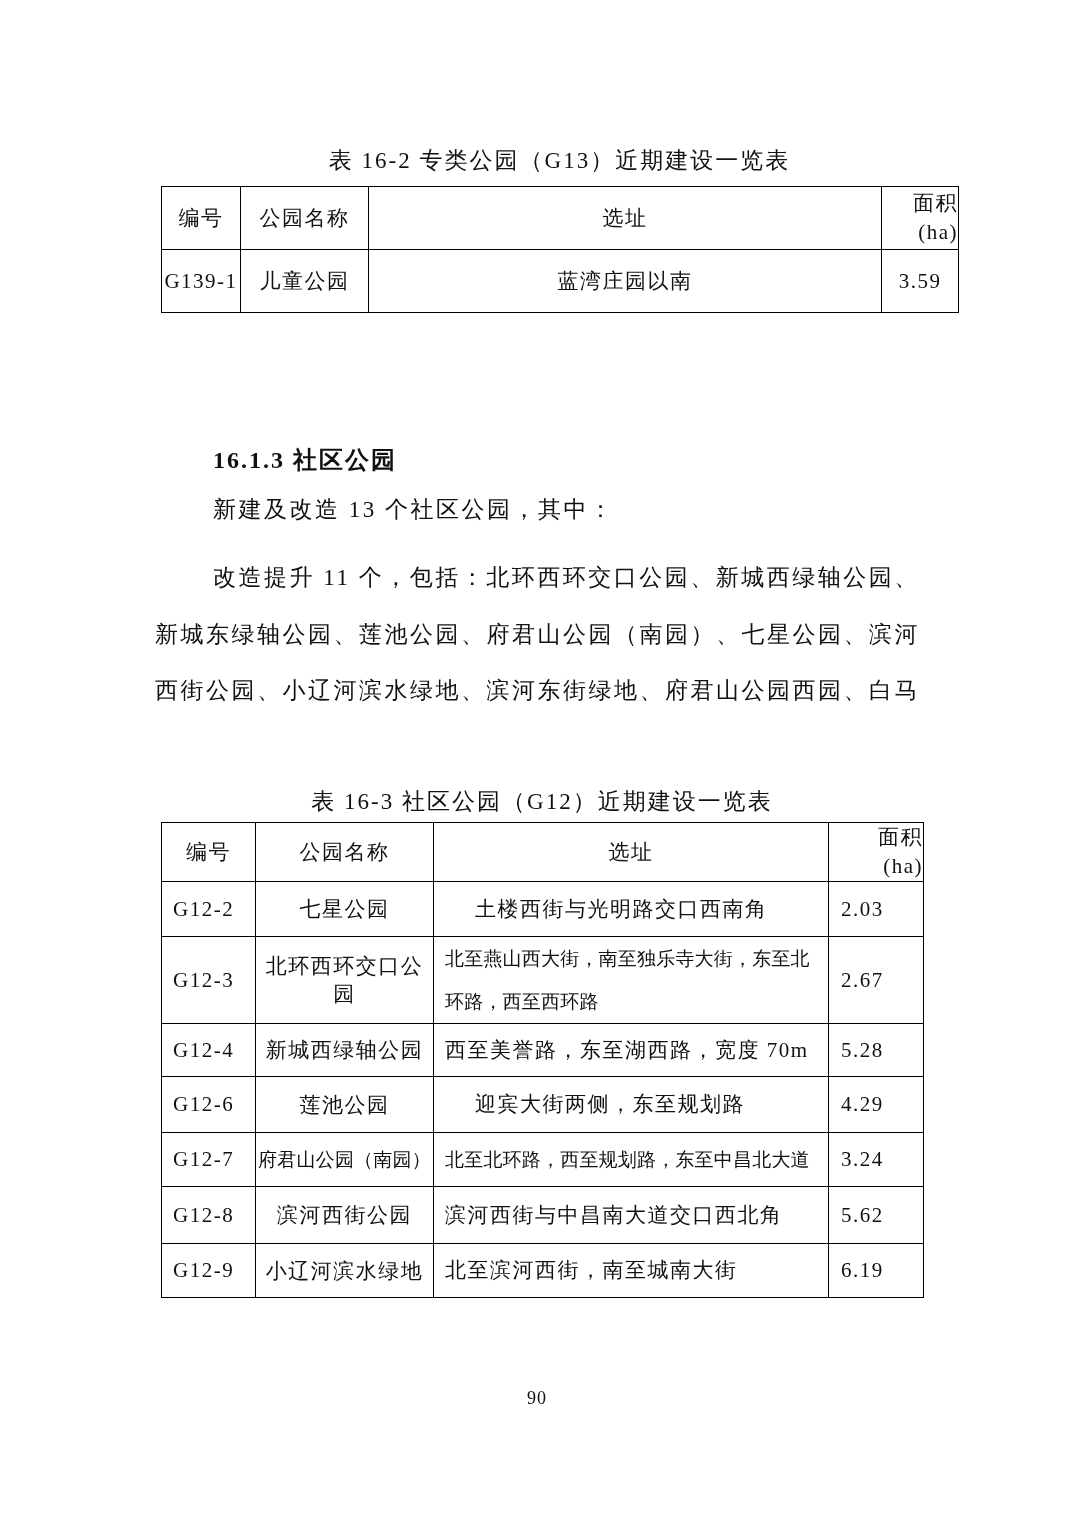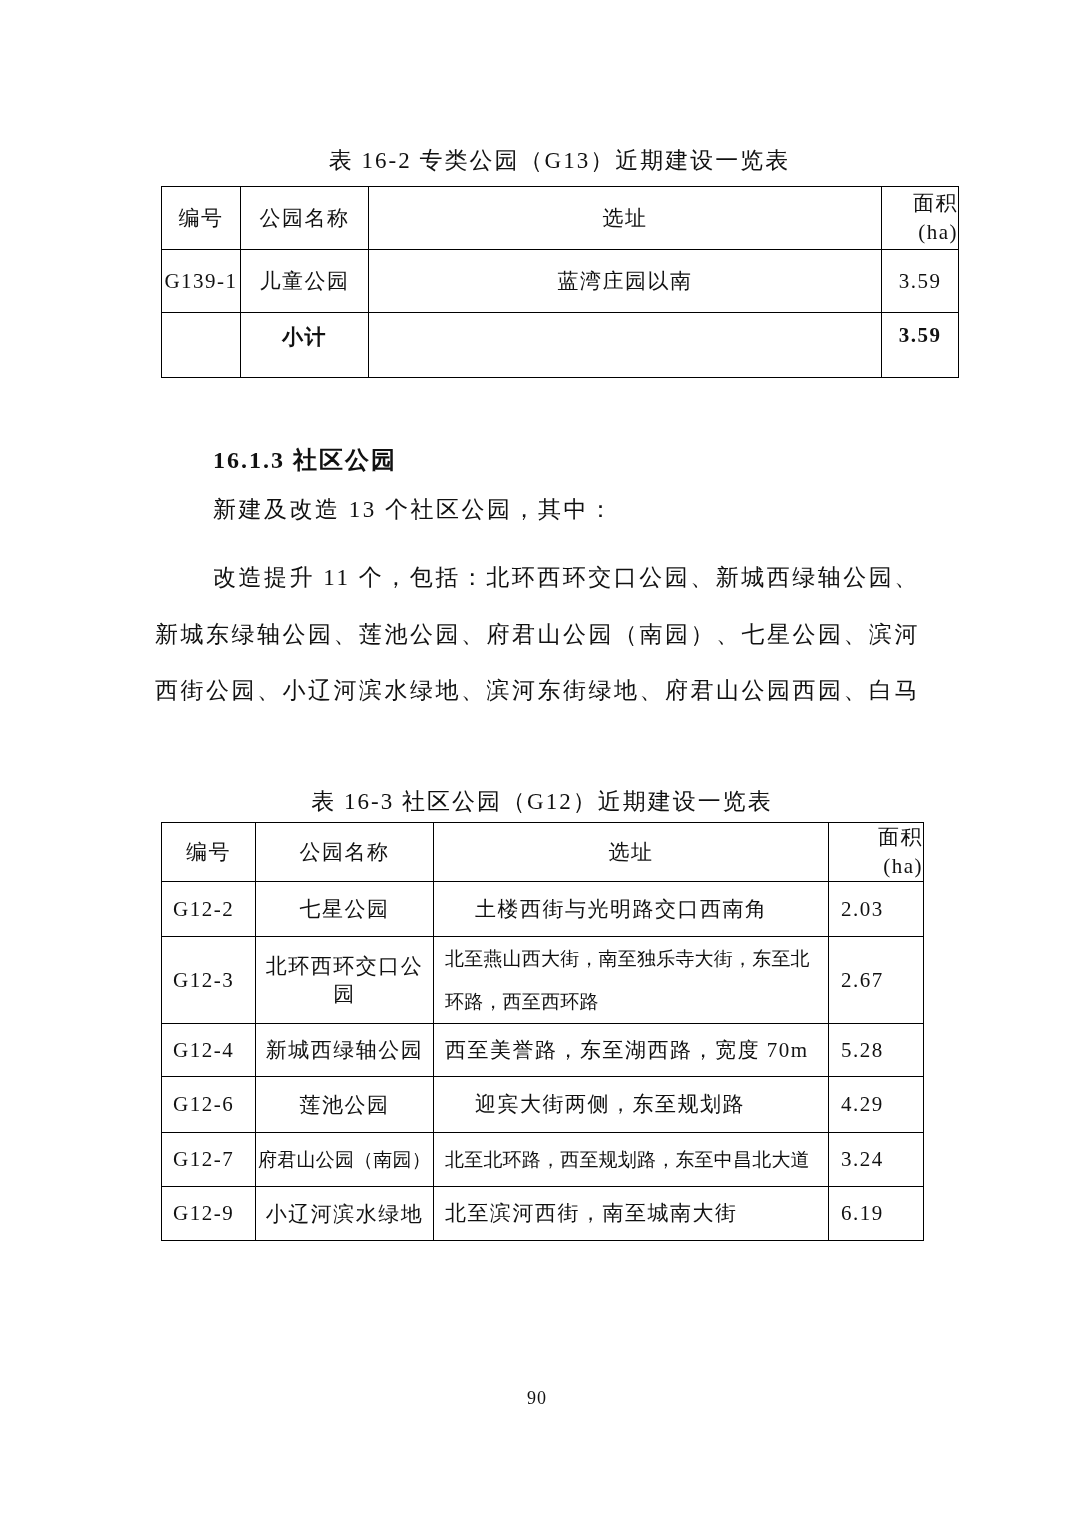--- a/index.html
+++ b/index.html
@@ -90,26 +90,20 @@
         <div>面积</div>
         <div>(ha)</div>
       </td>
     </tr>
     <tr style="height:63px">
       <td class="c">G139-1</td>
       <td class="c">儿童公园</td>
       <td class="c">蓝湾庄园以南</td>
       <td class="c">3.59</td>
     </tr>
-    <tr style="height:65px">
-      <td class="c vtop"></td>
-      <td class="c vtop b">小计</td>
-      <td class="c vtop"></td>
-      <td class="c vtop b">3.59</td>
-    </tr>
   </tbody>
 </table>
 
 <div class="abs" id="heading">16.1.3 社区公园</div>
 
 <div class="abs para indent1" id="para1">新建及改造 13 个社区公园，其中：</div>
 
 <div class="abs para" id="para2">
   <div class="indent1">改造提升 11 个，包括：北环西环交口公园、新城西绿轴公园、</div>
   <div>新城东绿轴公园、莲池公园、府君山公园（南园）、七星公园、滨河</div>
@@ -158,20 +152,26 @@
       <td class="cell-name">莲池公园</td>
       <td class="cell-loc ind">迎宾大街两侧，东至规划路</td>
       <td class="cell-area">4.29</td>
     </tr>
     <tr style="height:54px">
       <td class="cell-id">G12-7</td>
       <td class="cell-name sm">府君山公园（南园）</td>
       <td class="cell-loc sm">北至北环路，西至规划路，东至中昌北大道</td>
       <td class="cell-area">3.24</td>
     </tr>
+    <tr style="height:57px">
+      <td class="cell-id">G12-8</td>
+      <td class="cell-name">滨河西街公园</td>
+      <td class="cell-loc">滨河西街与中昌南大道交口西北角</td>
+      <td class="cell-area">5.62</td>
+    </tr>
     <tr style="height:54px">
       <td class="cell-id">G12-9</td>
       <td class="cell-name">小辽河滨水绿地</td>
       <td class="cell-loc">北至滨河西街，南至城南大街</td>
       <td class="cell-area">6.19</td>
     </tr>
   </tbody>
 </table>
 
 <div class="abs" id="pagenum">90</div>

